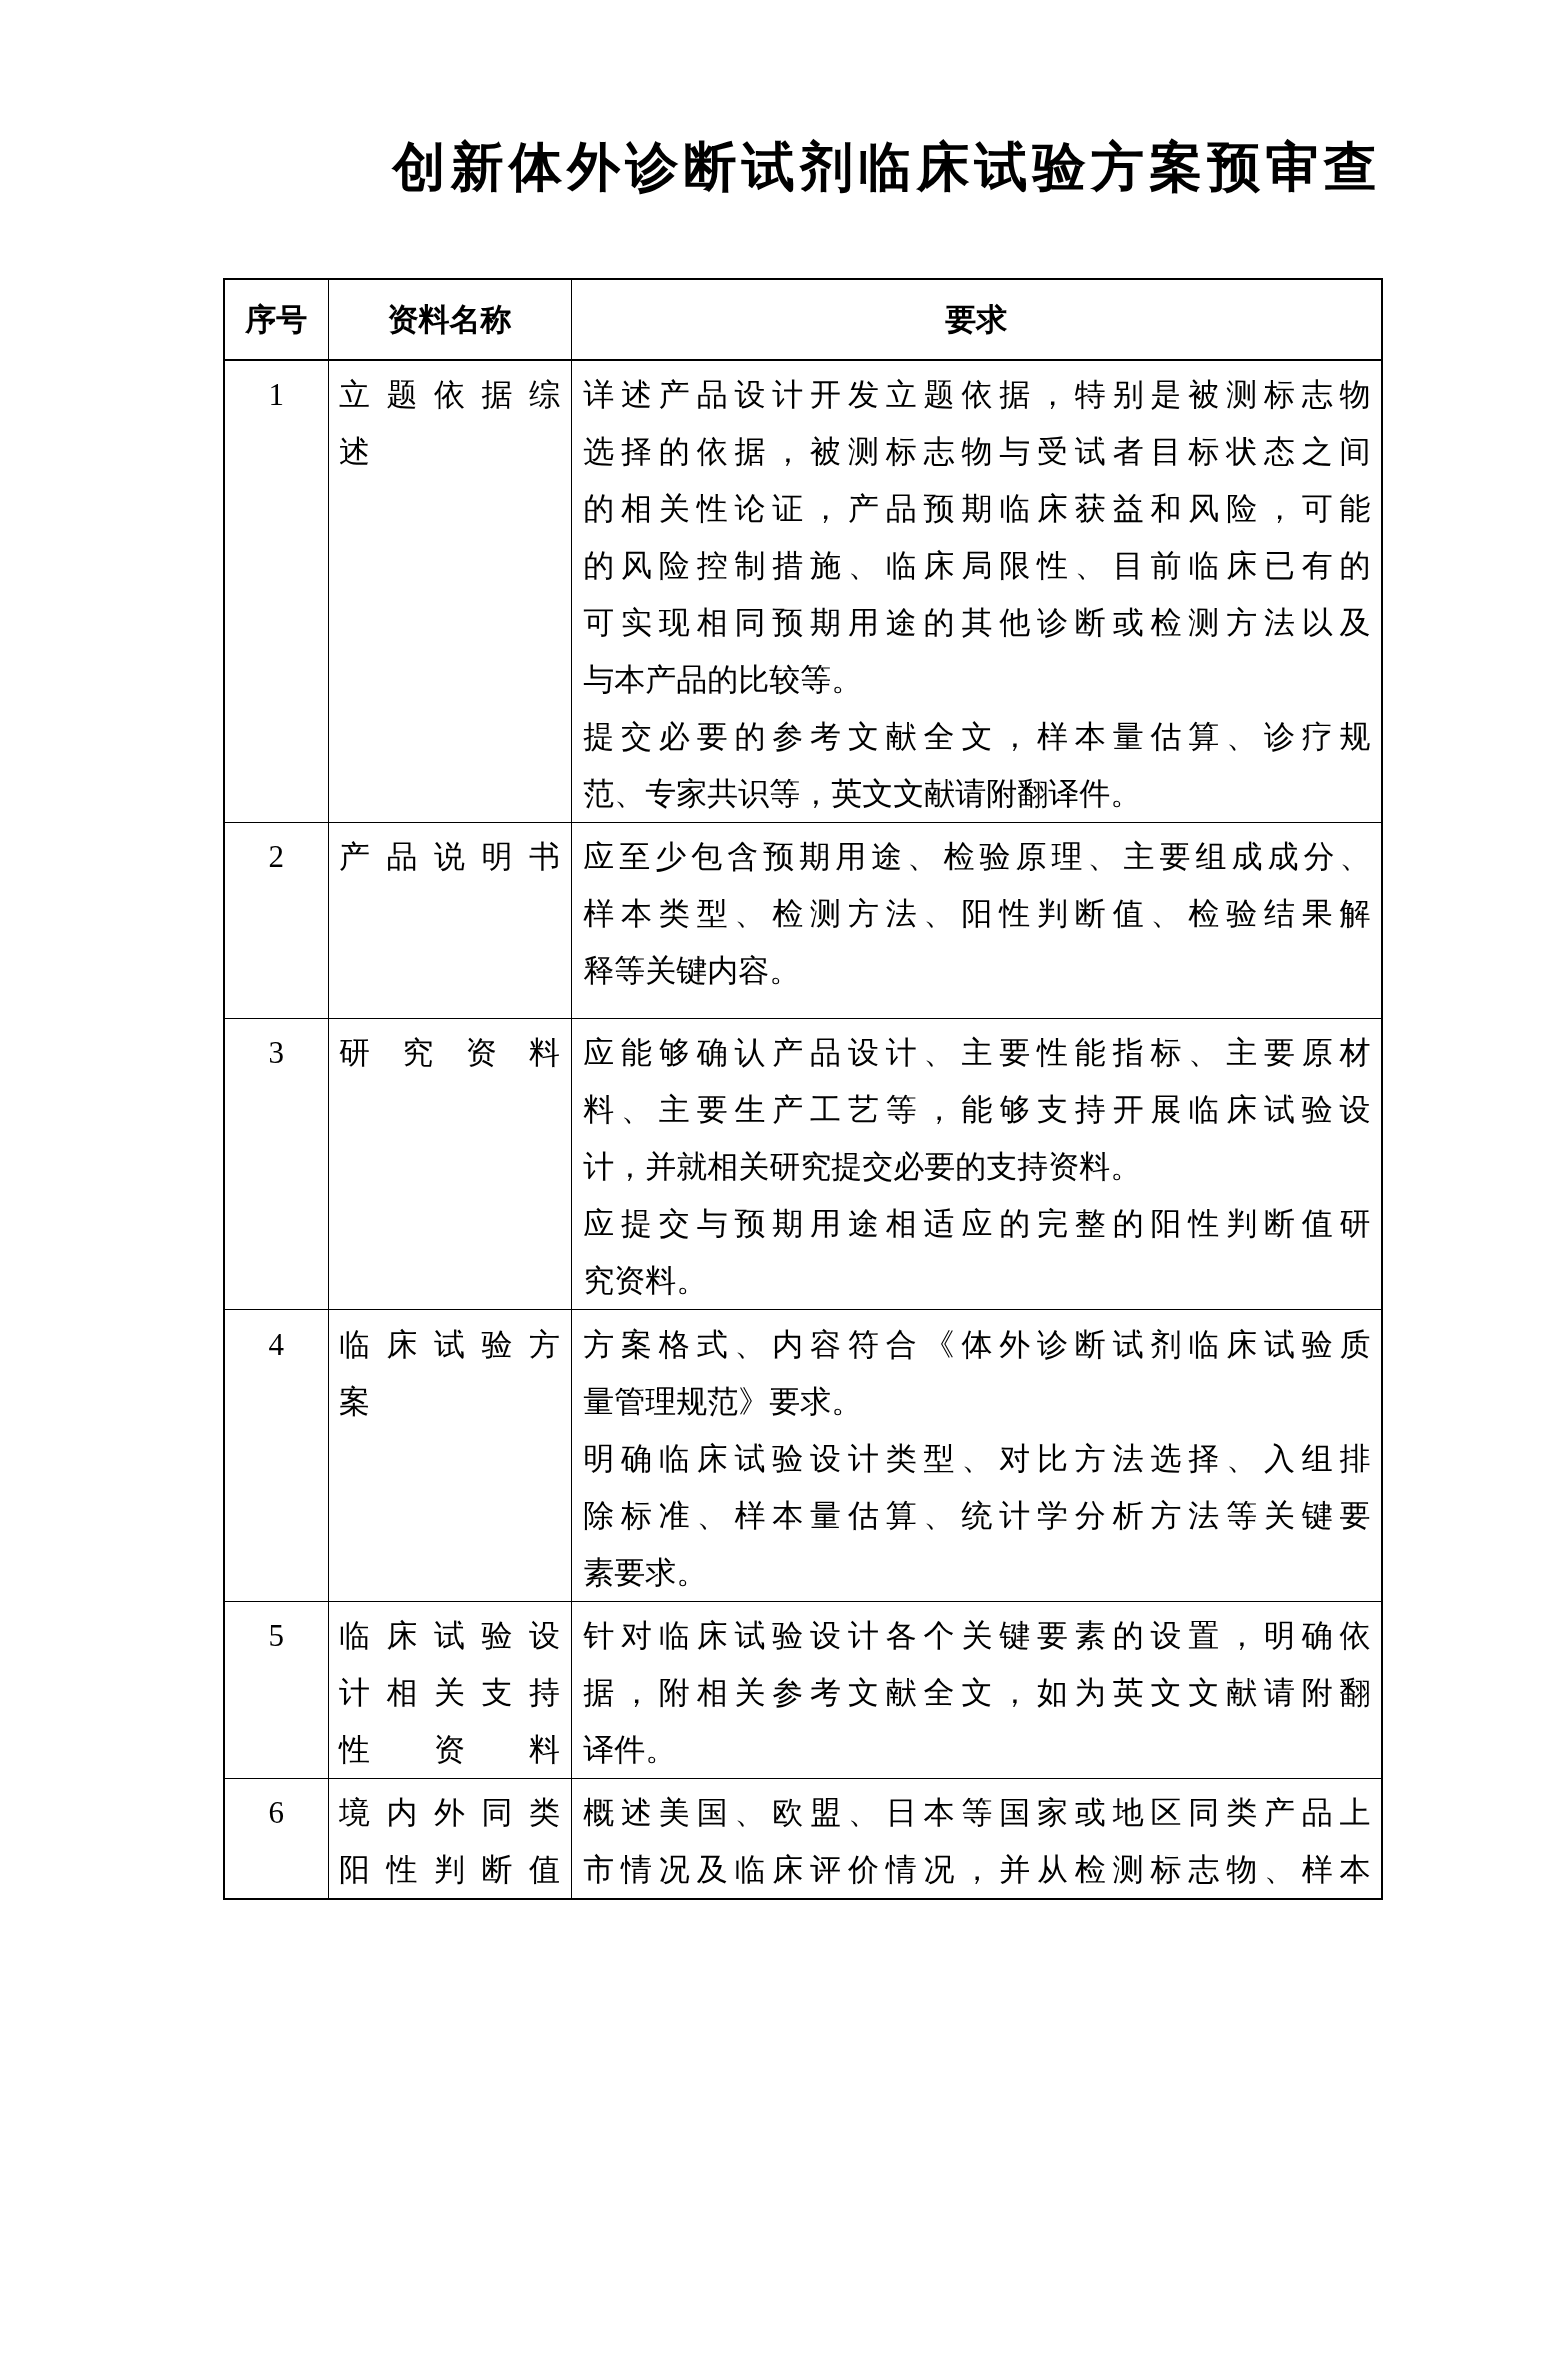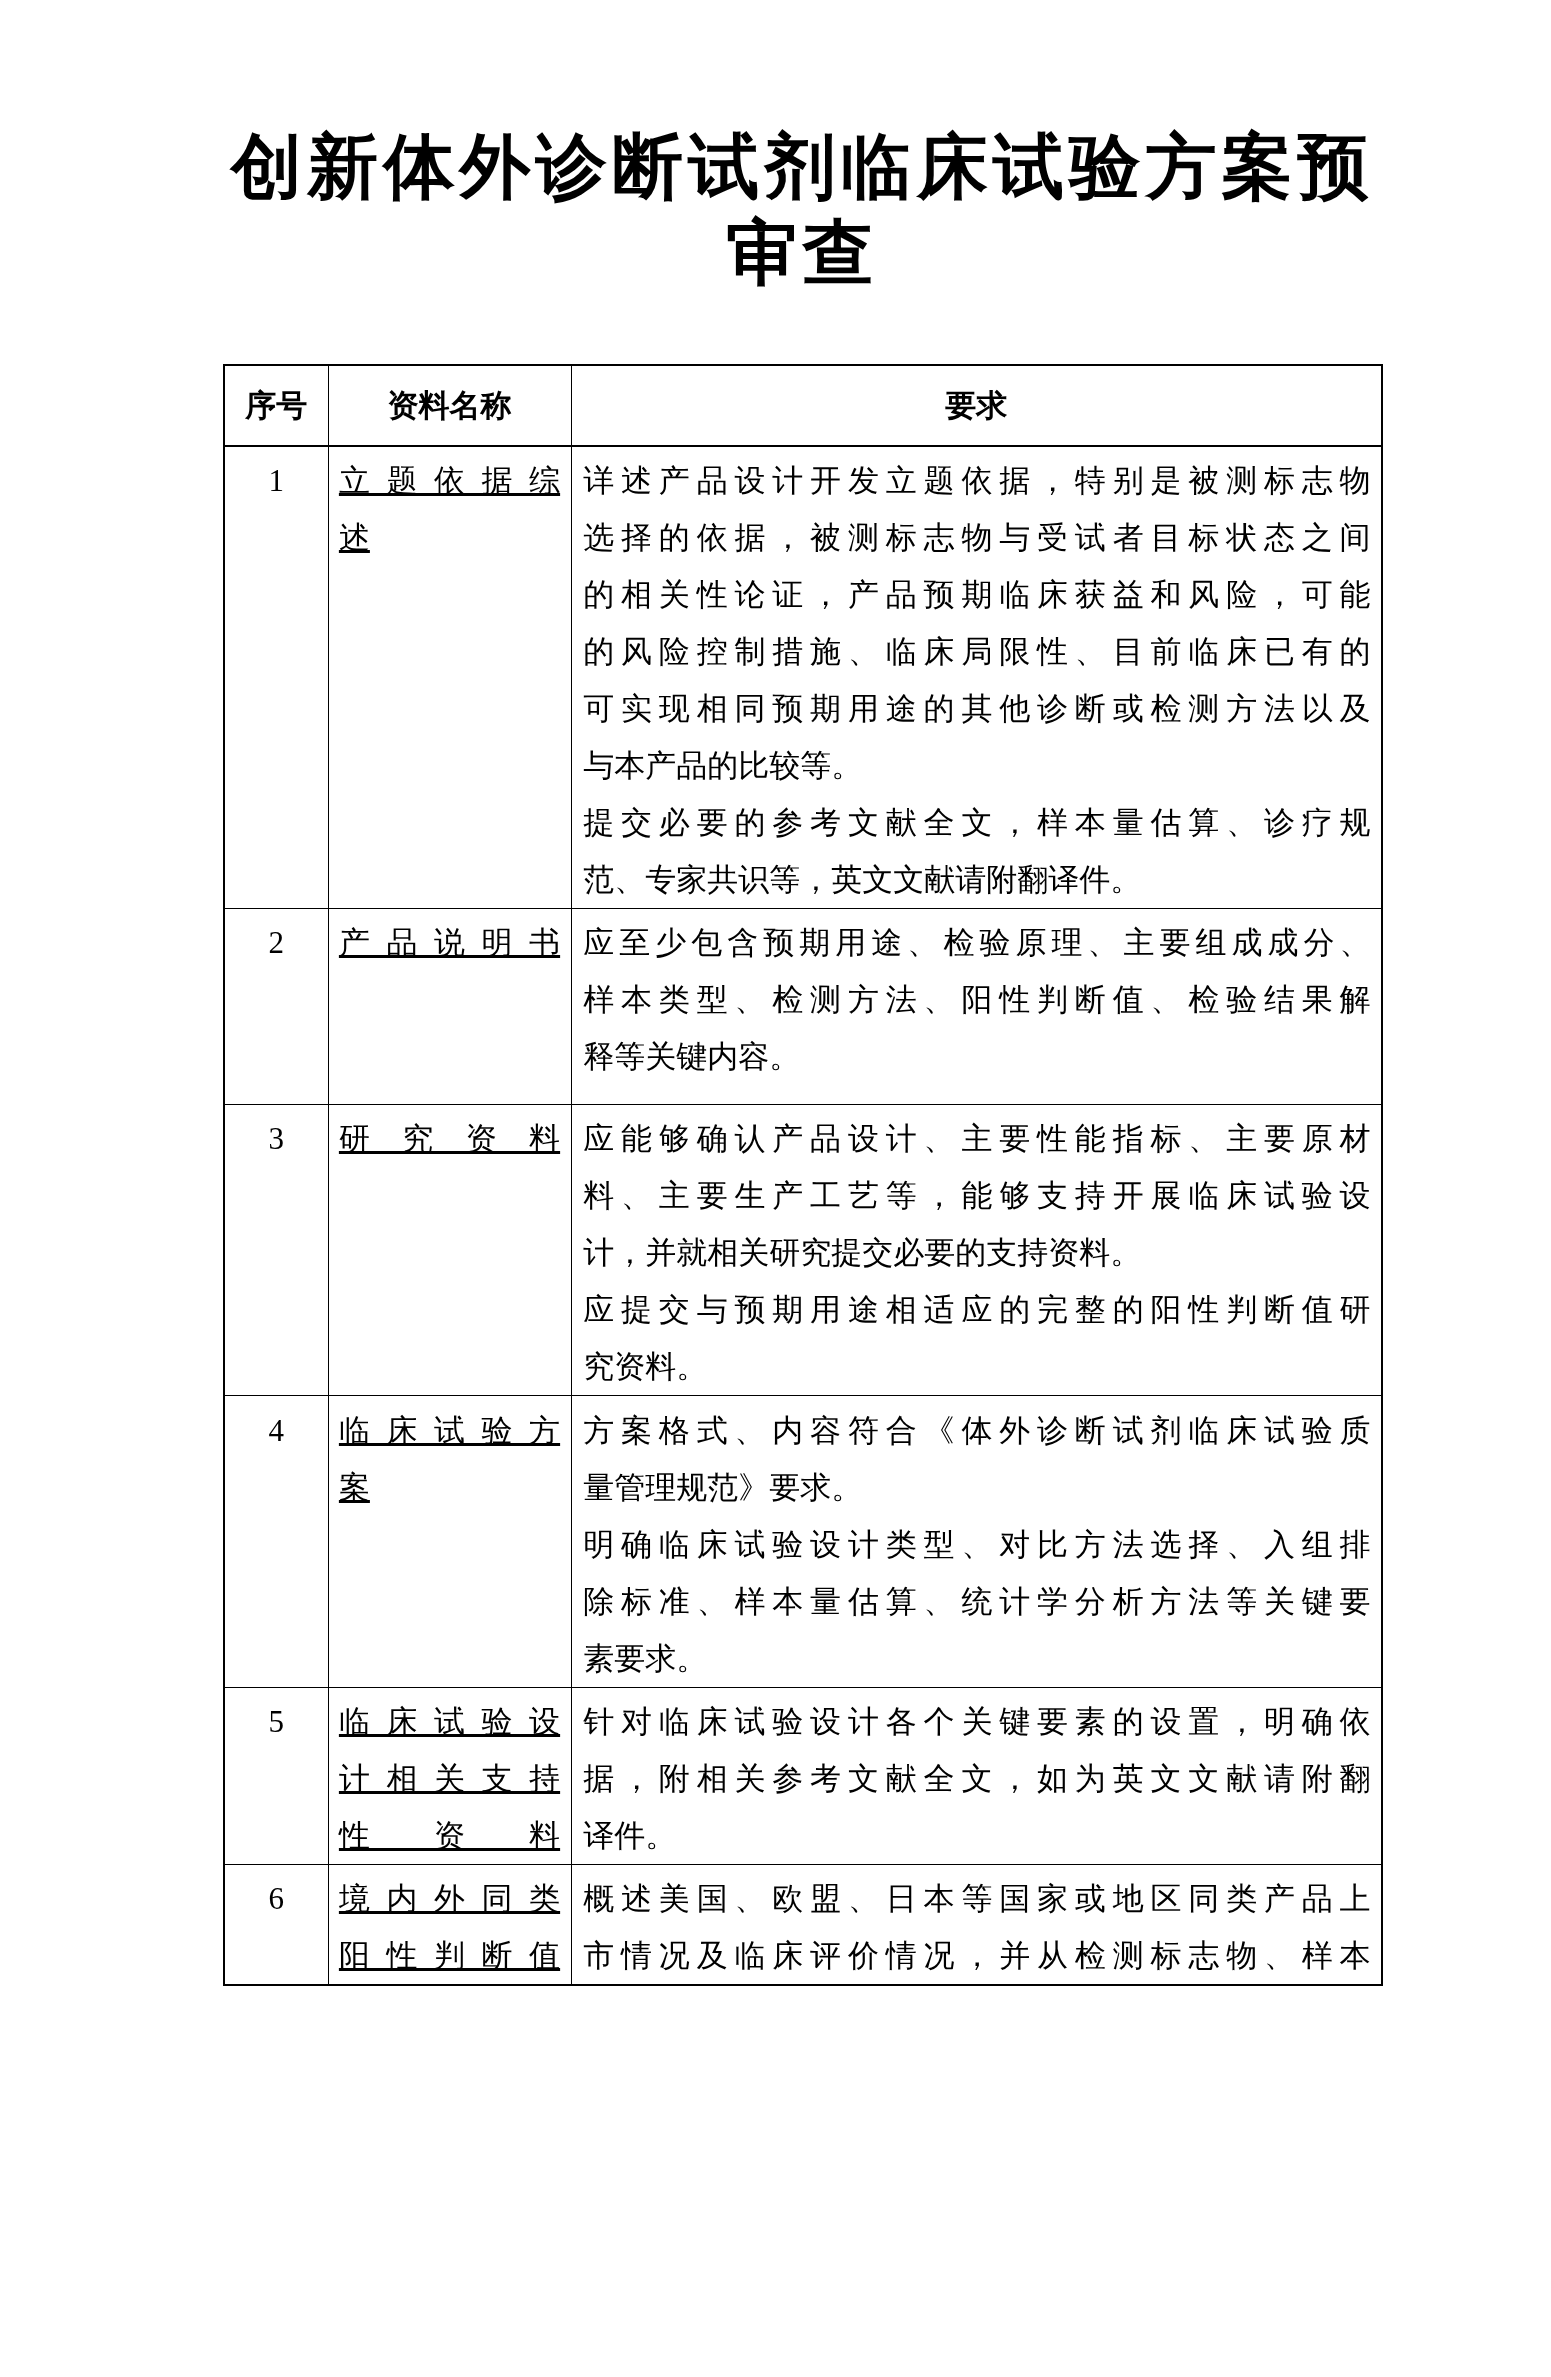--- a/index.html
+++ b/index.html
@@ -7,24 +7,24 @@
     width: 1552px; height: 2377px;
     background: #ffffff; color: #000000;
     font-family: "Liberation Serif", "DejaVu Serif", serif;
     -webkit-font-smoothing: antialiased;
   }
   .page { position: relative; width: 1552px; height: 2377px; background: #ffffff; overflow: hidden; }
 
   
   .title {
     width: 1159px; margin-left: 223px; padding-top: 124px;
-    text-align: center;
+    text-align: right;
     font-family: "Liberation Sans", "DejaVu Sans", sans-serif;
     font-weight: bold;
-    font-size: 71px; line-height: 86px; letter-spacing: 5.2px;
+    font-size: 53px; line-height: 86px; letter-spacing: 5.2px;
   }
 
   
   table.req-table {
     table-layout: fixed; border-collapse: collapse;
     width: 1159px; margin-left: 223px; margin-top: 68px;
     border: 2px solid #000000;
   }
   col.c1 { width: 104px; }
   col.c2 { width: 243px; }
@@ -48,21 +48,21 @@
     padding: 0;
   }
 
   td { font-size: 31px; }
   .cell-index { text-align: center; padding-top: 5.2px; line-height: 57px; }
   .cell-name  { padding: 5.2px 10.4px 0 10.4px; }
   .cell-req   { padding: 5.2px 10.4px 0 11.7px; }
   .cell-name div, .cell-req div { line-height: 57px; min-height: 57px; }
 
   
-  .cell-name.distributed div { text-align: justify; text-align-last: justify; text-decoration: underline; }
+  .cell-name.distributed div { text-align: justify; text-align-last: justify; }
   .cell-name.plain div { text-align: left; }
 
   
   .cell-req div { text-align: justify; text-align-last: justify; }
   .cell-req div.para-end { text-align-last: left; }
 </style>
 </head>
 <body>
 
 <div class="page">

